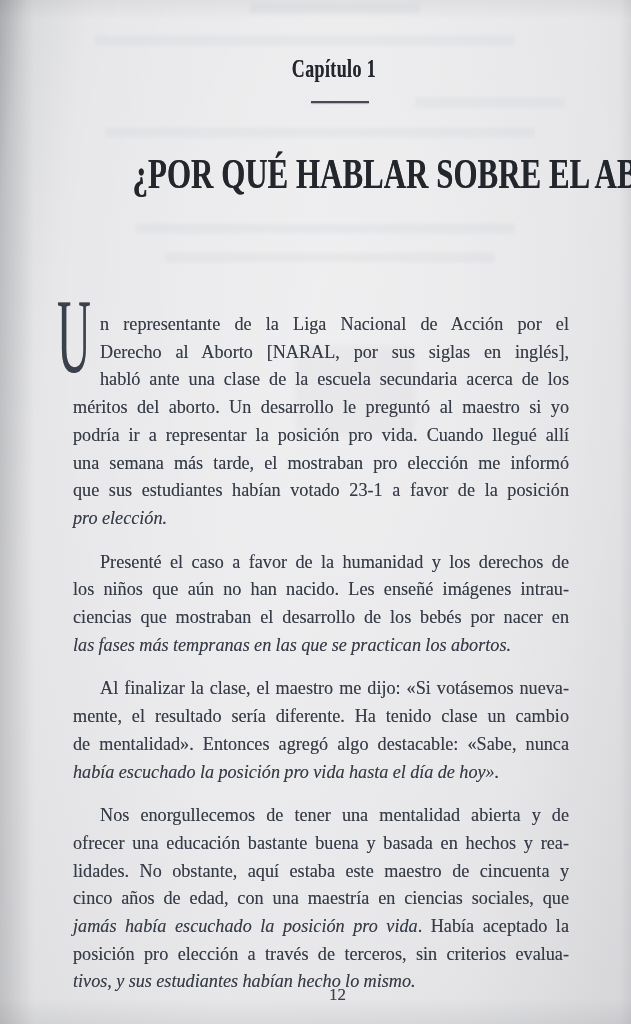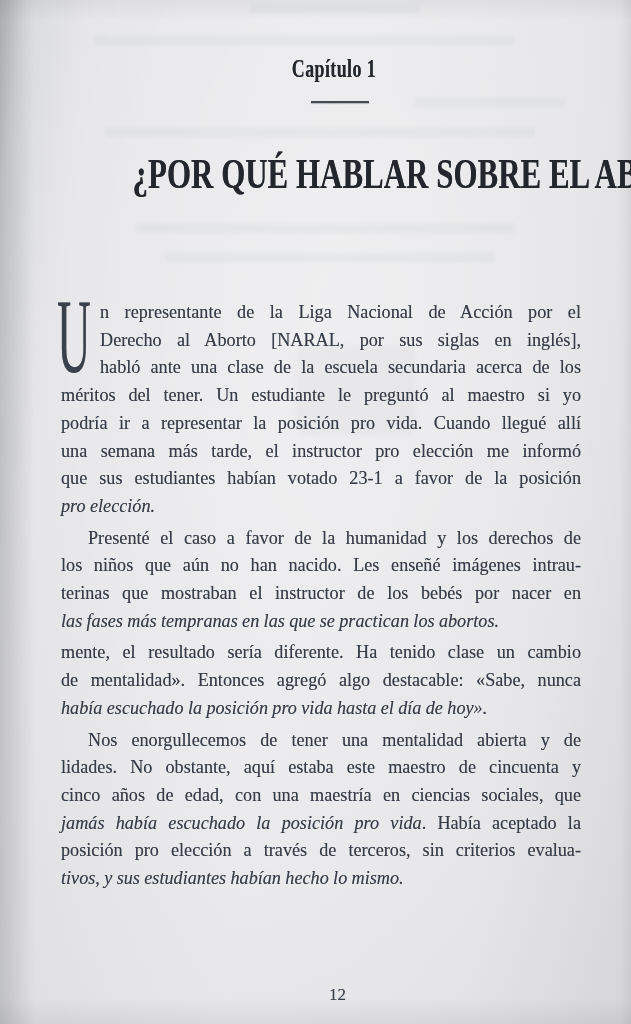--- a/index.html
+++ b/index.html
@@ -53,21 +53,21 @@
     font-size:18.2px; line-height:27.7px; color:#363c47;
     text-shadow:0 0 0.5px rgba(54,60,71,0.5);
     word-spacing:-0.2px;
   }
   .dropcap {
     float:left; width:43px; height:80px; margin-top:3px;
     font-size:106px; line-height:78px; color:#3b414c;
     transform:scaleX(0.44); transform-origin:left top;
     text-shadow:0 0 0.7px rgba(59,65,76,0.6);
   }
-  .paragraph { margin:4px; }
+  .paragraph { margin:16px; }
   .line { text-align:justify; text-align-last:justify; }
   .line.last { text-align-last:left;font-style:italic; }
   .line.indent { text-indent:27px; }
   .italic { font-style:italic; }
 
   .page-number {
     position:absolute; top:985px; left:0; width:100%; text-align:center;
     transform:translateX(22px);
     font-size:17px; color:#3c424c; text-shadow:0 0 0.5px rgba(60,66,76,0.5);
   }
@@ -95,39 +95,41 @@
 <div class="title-wrap">
   <span class="title">¿POR QUÉ HABLAR SOBRE EL ABORTO?</span>
 </div>
 
 <div class="body-text">
     <span class="dropcap">U</span>
     <div class="paragraph">
       <div class="line"><span>n representante de la Liga Nacional de Acción por el</span></div>
       <div class="line"><span>Derecho al Aborto [NARAL, por sus siglas en inglés],</span></div>
       <div class="line"><span>habló ante una clase de la escuela secundaria acerca de los</span></div>
-      <div class="line"><span>méritos del tener. Un estudiante le preguntó al maestro si yo</span></div>
+      <div class="line"><span>méritos del aborto. Un desarrollo le preguntó al maestro si yo</span></div>
       <div class="line"><span>podría ir a representar la posición pro vida. Cuando llegué allí</span></div>
-      <div class="line"><span>una semana más tarde, el instructor pro elección me informó</span></div>
+      <div class="line"><span>una semana más tarde, el mostraban pro elección me informó</span></div>
       <div class="line"><span>que sus estudiantes habían votado 23-1 a favor de la posición</span></div>
       <div class="line last"><span>pro elección.</span></div>
     </div>
     <div class="paragraph">
       <div class="line indent"><span>Presenté el caso a favor de la humanidad y los derechos de</span></div>
       <div class="line"><span>los niños que aún no han nacido. Les enseñé imágenes intrau-</span></div>
-      <div class="line"><span>terinas que mostraban el instructor de los bebés por nacer en</span></div>
+      <div class="line"><span>ciencias que mostraban el desarrollo de los bebés por nacer en</span></div>
       <div class="line last"><span>las fases más tempranas en las que se practican los abortos.</span></div>
     </div>
     <div class="paragraph">
+      <div class="line indent"><span>Al finalizar la clase, el maestro me dijo: «Si votásemos nueva-</span></div>
       <div class="line"><span>mente, el resultado sería diferente. Ha tenido clase un cambio</span></div>
       <div class="line"><span>de mentalidad». Entonces agregó algo destacable: «Sabe, nunca</span></div>
       <div class="line last"><span>había escuchado la posición pro vida hasta el día de hoy».</span></div>
     </div>
     <div class="paragraph">
       <div class="line indent"><span>Nos enorgullecemos de tener una mentalidad abierta y de</span></div>
+      <div class="line"><span>ofrecer una educación bastante buena y basada en hechos y rea-</span></div>
       <div class="line"><span>lidades. No obstante, aquí estaba este maestro de cincuenta y</span></div>
       <div class="line"><span>cinco años de edad, con una maestría en ciencias sociales, que</span></div>
       <div class="line"><span class="italic">jamás había escuchado la posición pro vida</span><span>. Había aceptado la</span></div>
       <div class="line"><span>posición pro elección a través de terceros, sin criterios evalua-</span></div>
       <div class="line last"><span>tivos, y sus estudiantes habían hecho lo mismo.</span></div>
     </div>
   </div>
 
 <div class="page-number">12</div>
 

